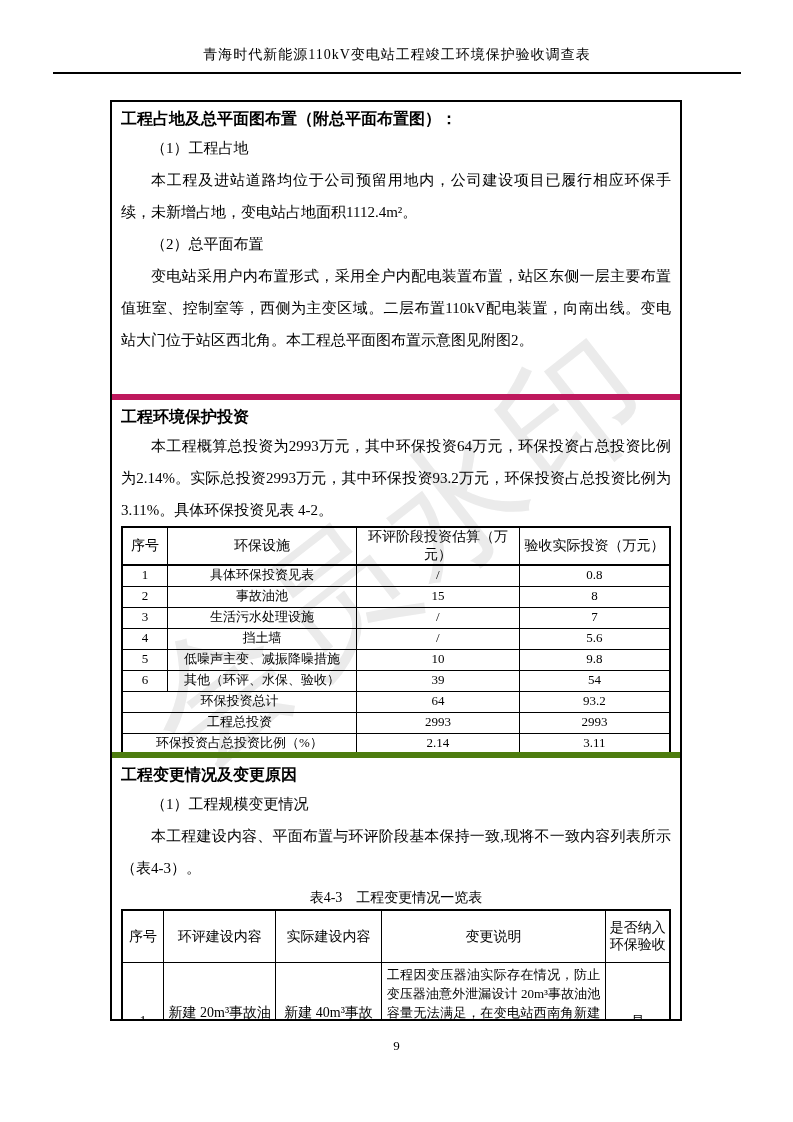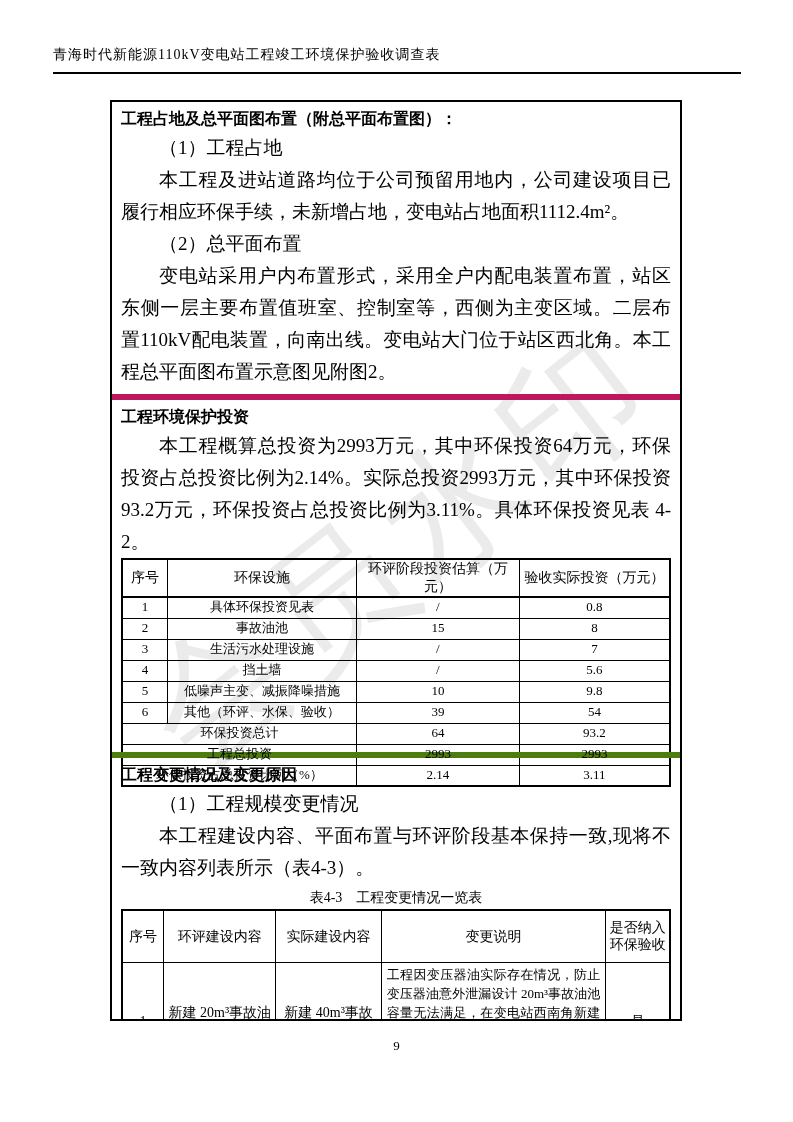--- a/index.html
+++ b/index.html
@@ -7,21 +7,21 @@
     position:relative;
     width:793px;height:1122px;
     background:#ffffff;
     overflow:hidden;
     color:#000;
     font-family:"Liberation Serif","DejaVu Serif",serif;
   }
   
   .doc-header{
     position:absolute;top:46px;left:53px;width:688px;
-    text-align:left;font-size:14px;letter-spacing:1px;
+    text-align:center;font-size:14px;letter-spacing:1px;
     padding-bottom:8px;border-bottom:2px solid #000;
   }
   
   .watermark{
     position:absolute;top:400px;left:40px;width:720px;height:300px;
     display:flex;align-items:center;justify-content:center;
     transform:rotate(-38deg);
     font-size:140px;letter-spacing:10px;white-space:nowrap;
     color:#dedede;opacity:.6;z-index:0;pointer-events:none;
   }
@@ -29,21 +29,21 @@
   .main-box{
     position:absolute;top:100px;left:110px;width:572px;height:921px;
     border:2px solid #000;box-sizing:border-box;overflow:hidden;
     z-index:1;background:transparent;
   }
   .sec{box-sizing:border-box;padding:3px 9px 0 9px;}
   .sec-land{height:292px;}
   .sec-invest{height:358px;border-top:6px solid #be185d;}
   .sec-change{height:315px;border-top:6px solid #4d7c0f;}
   .sec-title{font-weight:bold;font-size:16px;line-height:27px;}
-  .sub,.para{font-size:19px;line-height:32px;text-indent:2em;margin:0;text-align:justify;}
+  .sub,.para{font-size:15px;line-height:32px;text-indent:2em;margin:0;text-align:justify;}
   .tbl-caption{text-align:center;font-size:14px;line-height:23px;margin-top:2px;}
   table{width:100%;border-collapse:collapse;table-layout:fixed;border:2px solid #000;}
   th,td{border:1px solid #000;text-align:center;vertical-align:middle;
         font-weight:normal;padding:0 2px;box-sizing:border-box;}
   .t42 th{font-size:14px;height:25px;border-bottom:2px solid #000;}
   .t42 td{font-size:13px;height:21px;line-height:1.15;}
   .t43 th{font-size:14px;height:52px;line-height:17px;padding:2px;}
   .t43 td{font-size:14px;line-height:19px;padding:2px;}
   .t43 td.desc{text-align:left;font-size:13px;line-height:19px;padding:2px 5px;text-align:justify;}
   .page-number{

